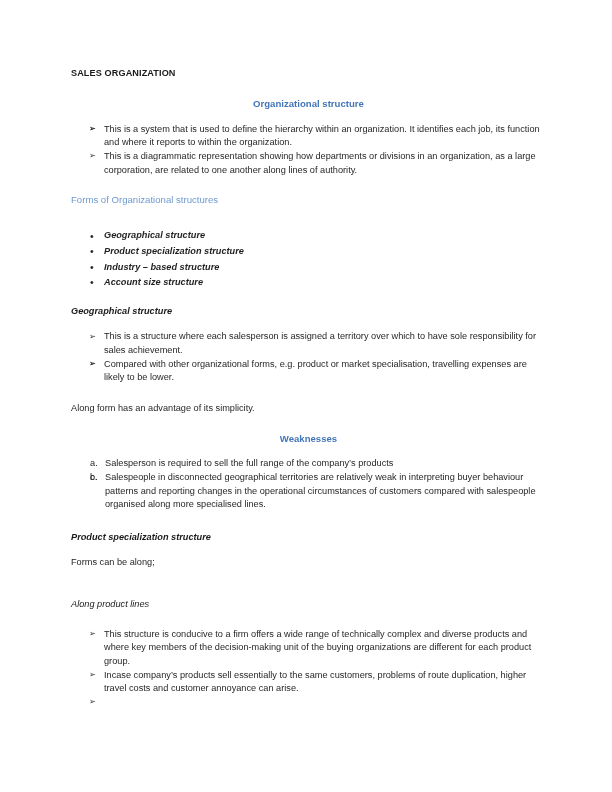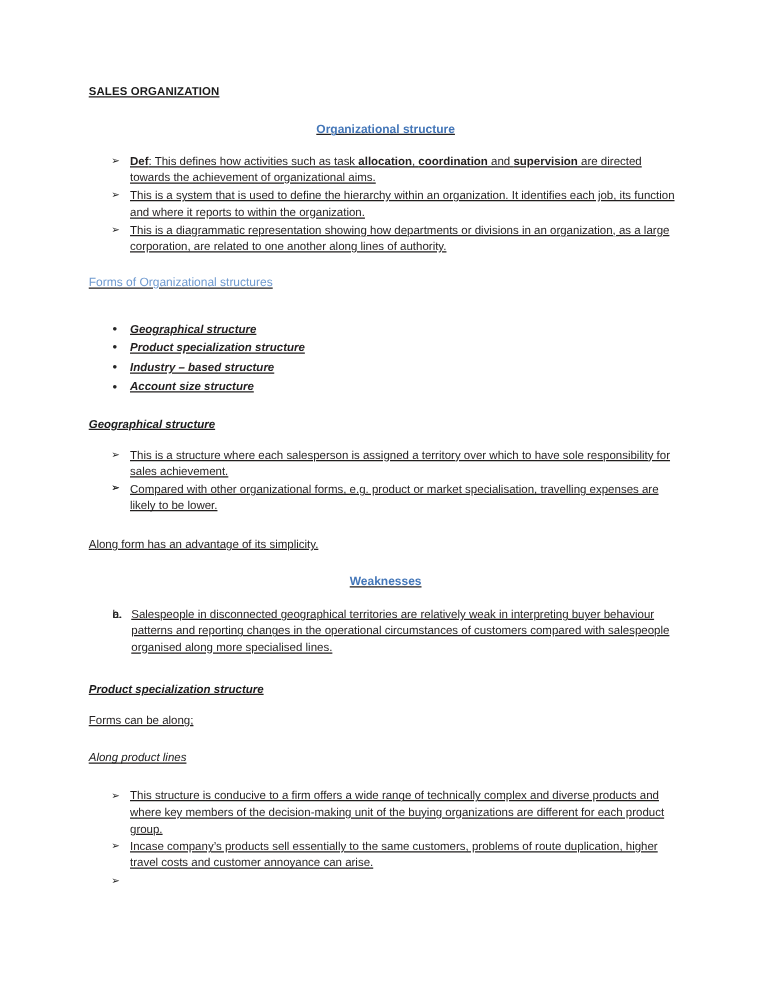--- a/index.html
+++ b/index.html
@@ -15,21 +15,20 @@
     color: #221f1f;
     -webkit-font-smoothing: antialiased;
   }
   .page {
     position: relative;
     width: 612px;
     height: 792px;
     box-sizing: border-box;
     padding: 68px 66px 0 71px;
     background: #ffffff;
-    text-decoration: underline;
   }
   .doc-title {
     font-size: 9.1px;
     font-weight: bold;
     letter-spacing: 0.12px;
     color: #1a1a1a;
     margin: 0 0 19px 0;
     line-height: 1.25;
   }
   .h-blue {
@@ -53,21 +52,21 @@
     font-style: italic;
     color: #1a1a1a;
     margin: 0 0 12px 0;
     line-height: 1.3;
   }
   .h-ital-plain {
     font-size: 9.2px;
     font-weight: normal;
     font-style: italic;
     color: #1a1a1a;
-    margin: 0 0 12px 0;
+    margin: 11px 0 12px 0;
     line-height: 1.3;
   }
   .para {
     font-size: 9.2px;
     color: #221f1f;
     margin: 0 0 13px 0;
     line-height: 1.47;
   }
   ul.lst, ol.lst {
     list-style: none;
@@ -126,21 +125,20 @@
 
 <div class="page">
 
   <h1 class="doc-title">SALES ORGANIZATION</h1>
 
   <h2 class="h-blue">Organizational structure</h2>
 
   <ul class="lst arrows">
     <li>
       <span class="mk">➢</span>
-      <span><b>Def</b><span>: This defines how activities such as task </span><b>allocation</b><span>, </span><b>coordination</b><span> and </span><b>supervision</b><span> are directed towards the achievement of organizational aims.</span></span>
     </li>
     <li>
       <span class="mk">➢</span>
       <span>This is a system that is used to define the hierarchy within an organization. It identifies each job, its function and where it reports to within the organization.</span>
     </li>
     <li>
       <span class="mk">➢</span>
       <span>This is a diagrammatic representation showing how departments or divisions in an organization, as a large corporation, are related to one another along lines of authority.</span>
     </li>
   </ul>
@@ -190,20 +188,21 @@
 
   <p class="para">Along form has an advantage of its simplicity.</p>
 
   <div class="gap-sm"></div>
 
   <h2 class="h-blue">Weaknesses</h2>
 
   <ol class="lst alpha">
     <li>
       <span class="mk">a.</span>
+      <span>Salesperson is required to sell the full range of the company’s products</span>
     </li>
     <li>
       <span class="mk">b.</span>
     </li>
     <li>
       <span class="mk">c.</span>
       <span>Salespeople in disconnected geographical territories are relatively weak in interpreting buyer behaviour patterns and reporting changes in the operational circumstances of customers compared with salespeople organised along more specialised lines.</span>
     </li>
   </ol>
 

